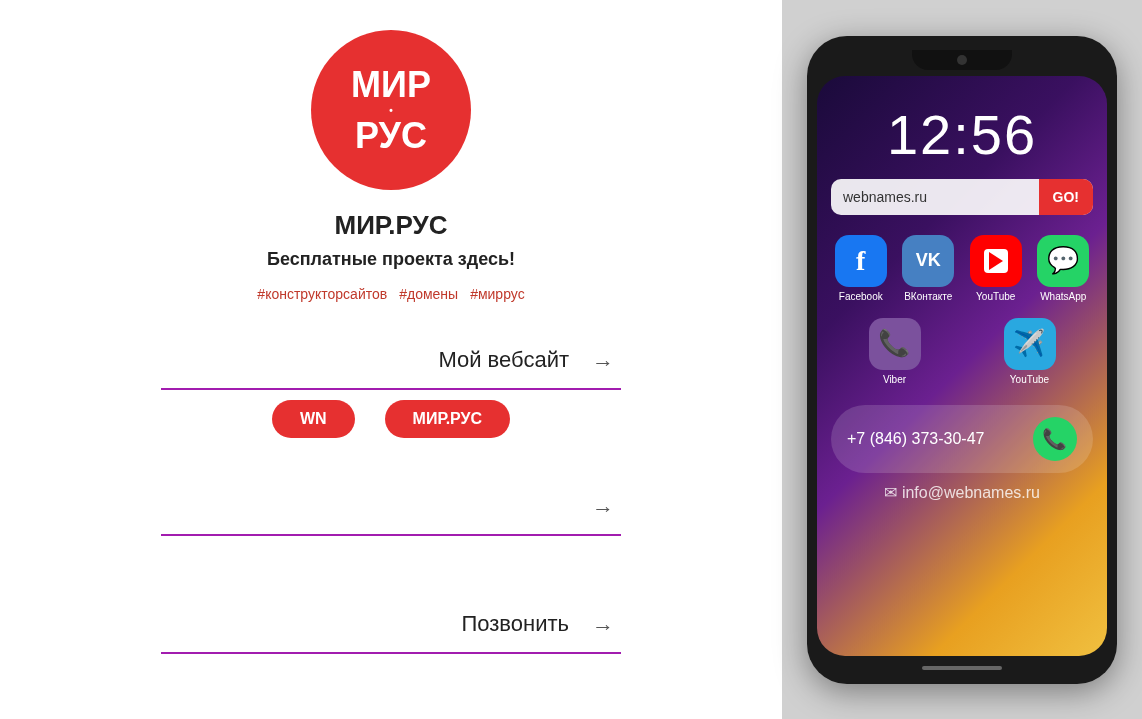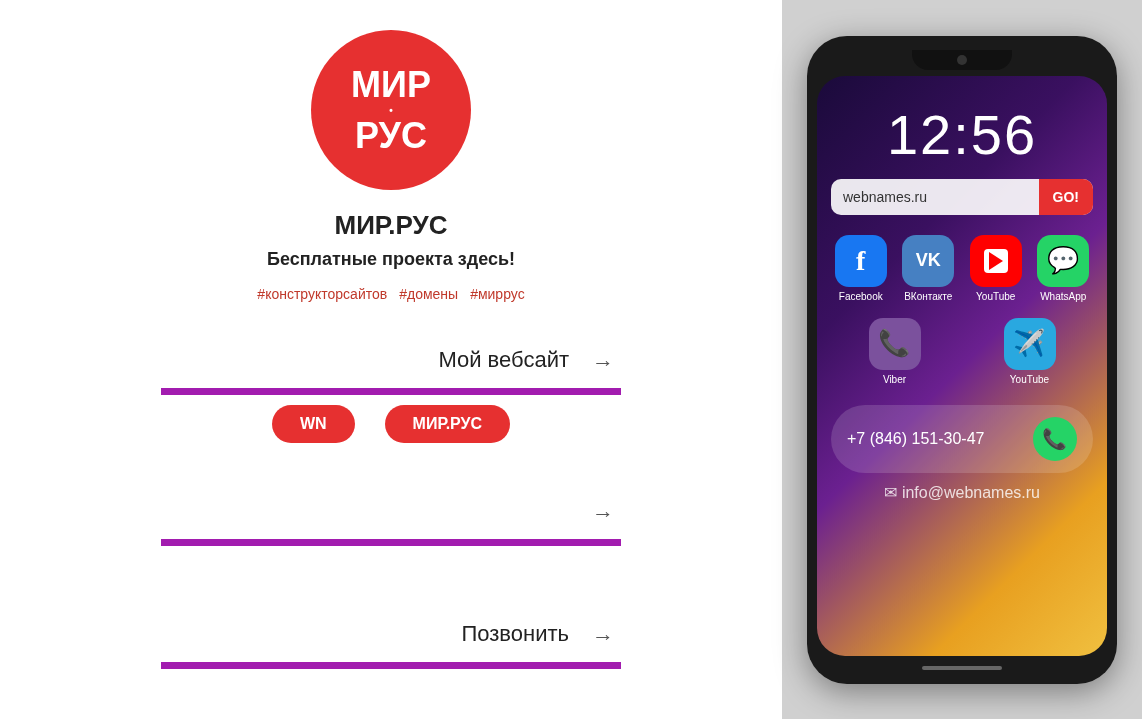--- a/index.html
+++ b/index.html
@@ -89,21 +89,21 @@
     }
 
     .section-link {
       display: flex;
       align-items: center;
       justify-content: flex-end;
       width: 100%;
       max-width: 460px;
       margin-bottom: 10px;
       padding: 10px 0;
-      border-bottom: 7px solid #a21caf;
+      border-bottom: 2px solid #a21caf;
     }
 
     .section-link-text {
       font-size: 22px;
       color: #222;
       margin-right: 16px;
     }
 
     .arrow-btn {
       width: 36px;
@@ -423,21 +423,21 @@
 
           <div class="app-icon">
             <div class="app-icon-img tg-bg">
               <span style="font-size:26px;">✈️</span>
             </div>
             <span class="app-icon-label">YouTube</span>
           </div>
         </div>
 
         <div class="phone-call-bar">
-          <span class="phone-number">+7 (846) 151-30-47</span>
+          <span class="phone-number">+7 (846) 373-30-47</span>
           <div class="call-btn">
             <span>📞</span>
           </div>
         </div>
 
         <div class="phone-email">✉ info@webnames.ru</div>
 
       </div>
       <div class="phone-home-indicator"></div>
     </div>

